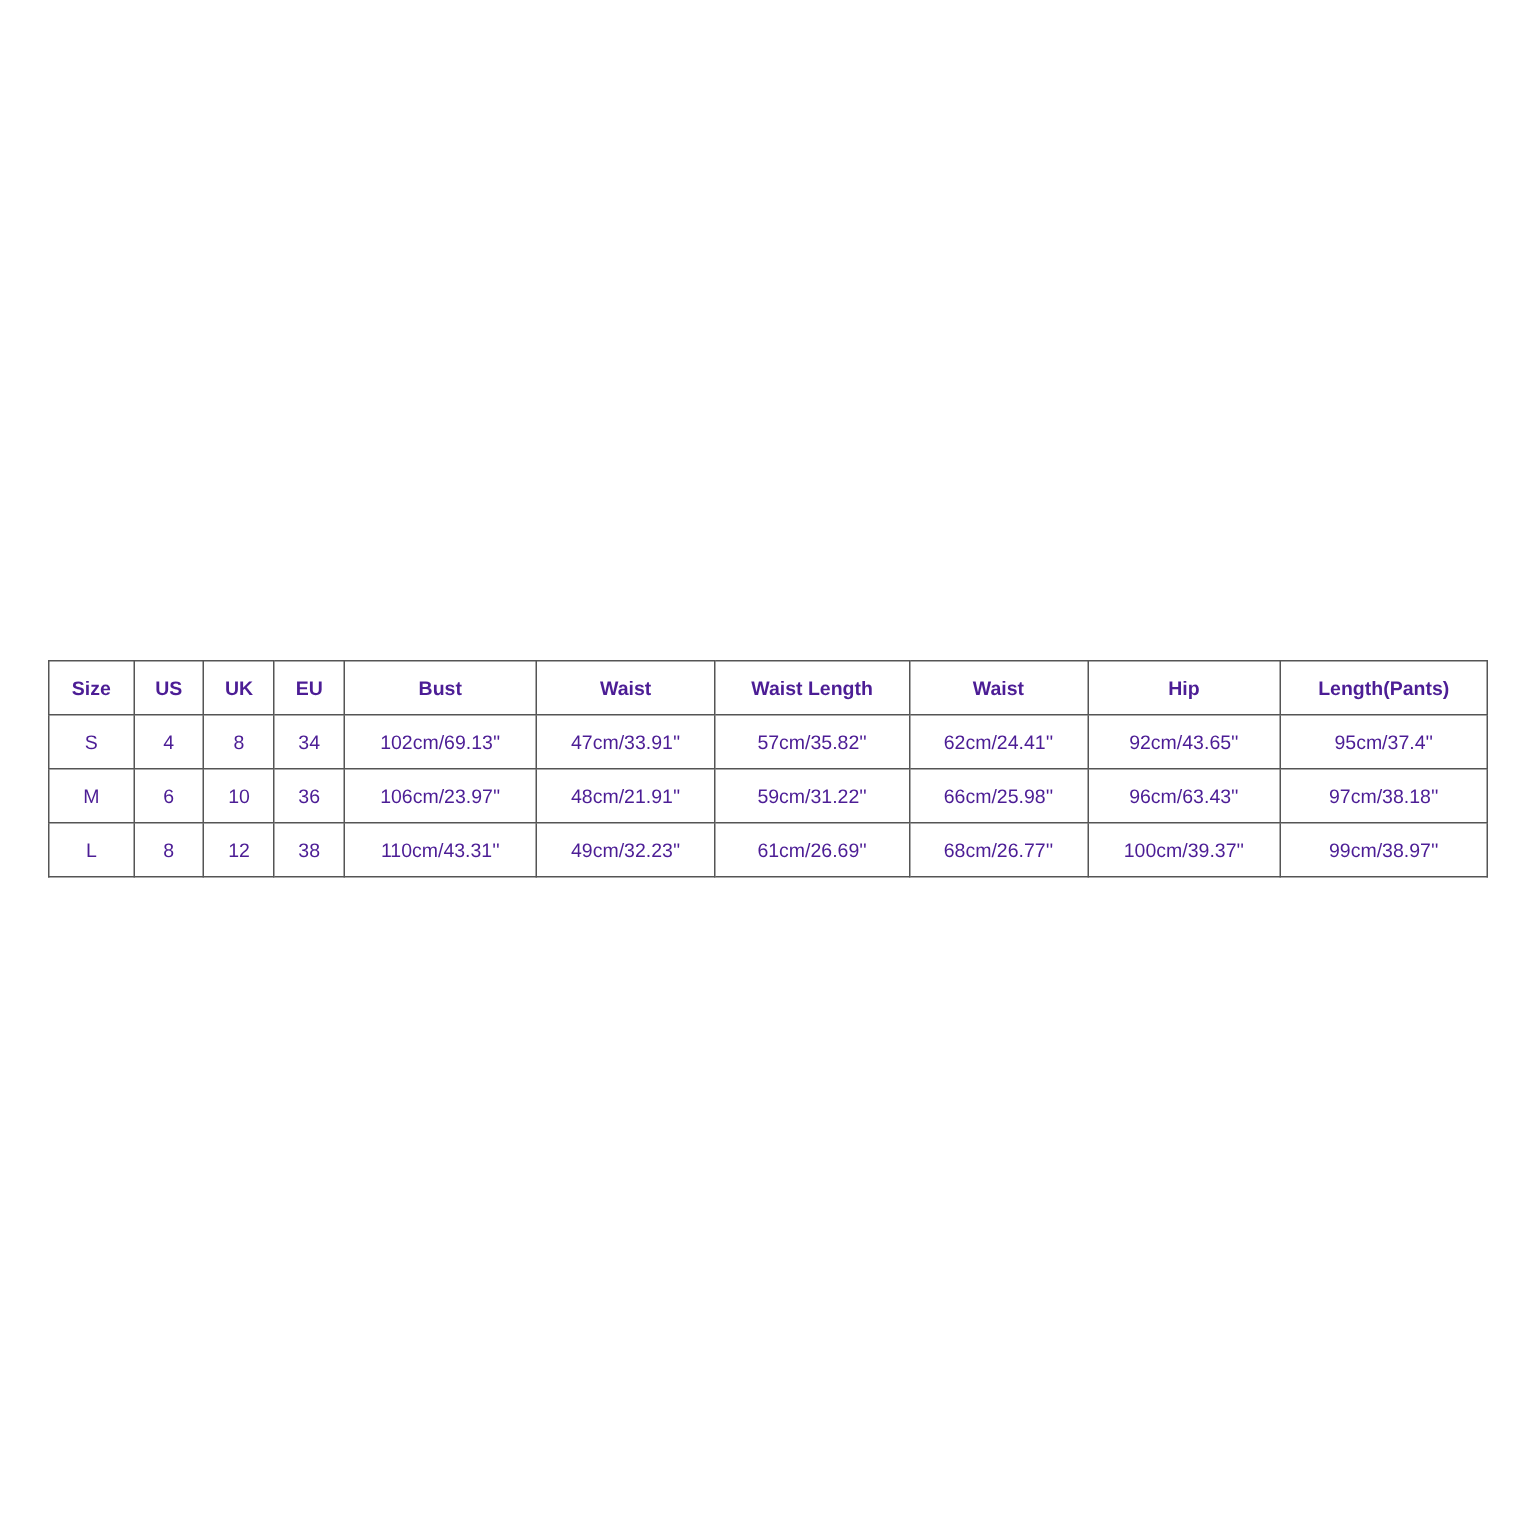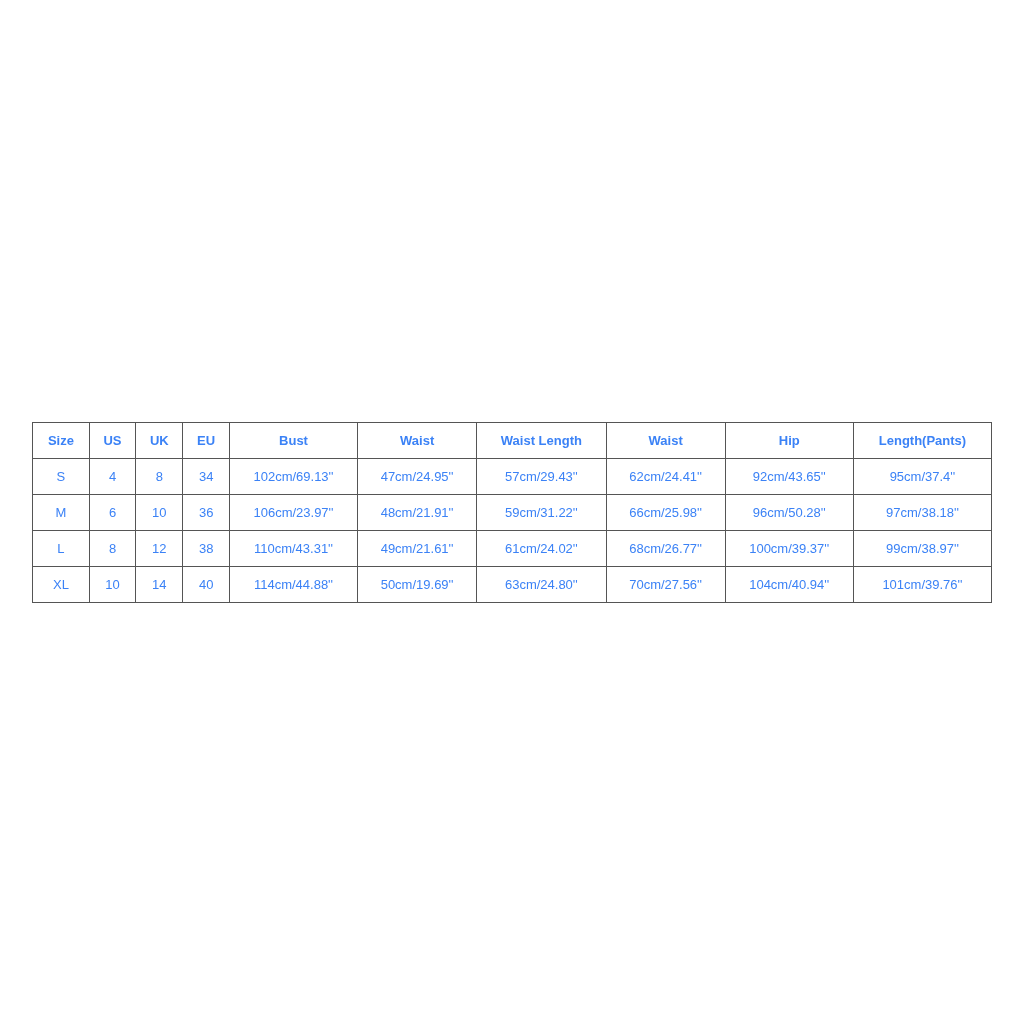--- a/index.html
+++ b/index.html
@@ -20,21 +20,21 @@
 
     .table-container {
       width: 960px;
       margin: 0 auto;
     }
 
     table {
       width: 100%;
       border-collapse: collapse;
       font-size: 13px;
-      color: #3b82f6;
+      color: #4c1d95;
     }
 
     table th, table td {
       border: 1px solid #555;
       padding: 10px 8px;
       text-align: center;
       white-space: nowrap;
     }
 
     table thead tr th {
@@ -65,57 +65,45 @@
         <th>Length(Pants)</th>
       </tr>
     </thead>
     <tbody id="table-body">
     <tr>
           <td>S</td>
           <td>4</td>
           <td>8</td>
           <td>34</td>
           <td>102cm/69.13''</td>
-          <td>47cm/24.95''</td>
-          <td>57cm/29.43''</td>
+          <td>47cm/33.91''</td>
+          <td>57cm/35.82''</td>
           <td>62cm/24.41''</td>
           <td>92cm/43.65''</td>
           <td>95cm/37.4''</td>
         </tr>
         <tr>
           <td>M</td>
           <td>6</td>
           <td>10</td>
           <td>36</td>
           <td>106cm/23.97''</td>
           <td>48cm/21.91''</td>
           <td>59cm/31.22''</td>
           <td>66cm/25.98''</td>
-          <td>96cm/50.28''</td>
+          <td>96cm/63.43''</td>
           <td>97cm/38.18''</td>
         </tr>
         <tr>
           <td>L</td>
           <td>8</td>
           <td>12</td>
           <td>38</td>
           <td>110cm/43.31''</td>
-          <td>49cm/21.61''</td>
-          <td>61cm/24.02''</td>
+          <td>49cm/32.23''</td>
+          <td>61cm/26.69''</td>
           <td>68cm/26.77''</td>
           <td>100cm/39.37''</td>
           <td>99cm/38.97''</td>
-        </tr>
-        <tr>
-          <td>XL</td>
-          <td>10</td>
-          <td>14</td>
-          <td>40</td>
-          <td>114cm/44.88''</td>
-          <td>50cm/19.69''</td>
-          <td>63cm/24.80''</td>
-          <td>70cm/27.56''</td>
-          <td>104cm/40.94''</td>
-          <td>101cm/39.76''</td>
         </tr>
       </tbody>
   </table>
 </div>
 
 </body></html>

